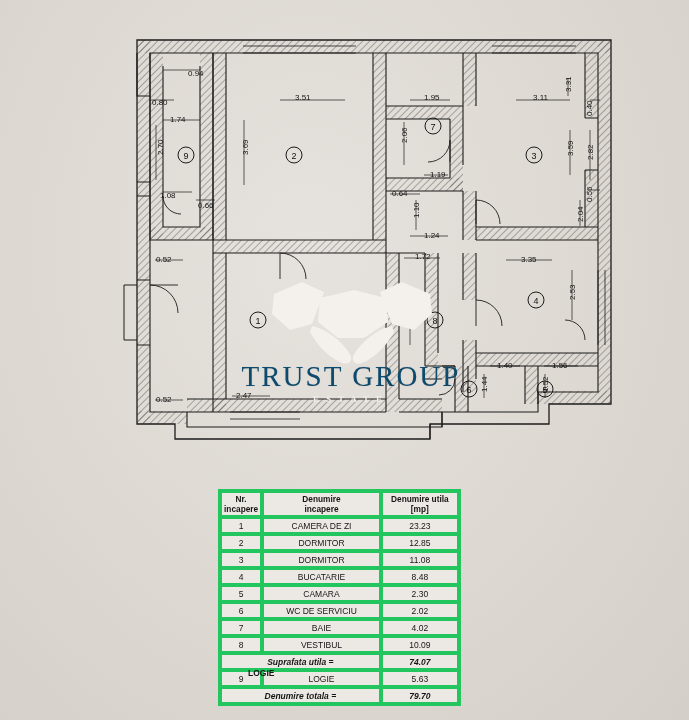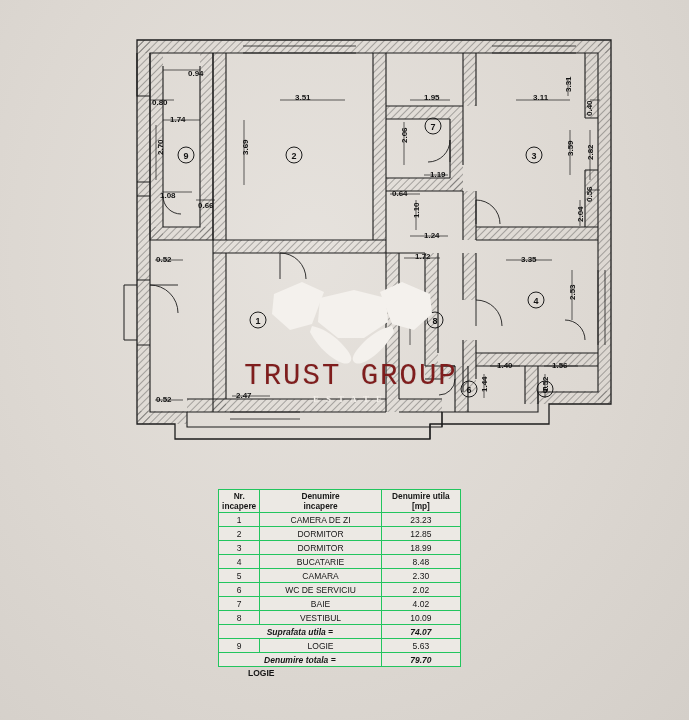--- a/index.html
+++ b/index.html
@@ -10,34 +10,34 @@
     position:relative;
     overflow:hidden;
   }
   
   .paper{
     position:absolute;left:0;top:0;width:689px;height:720px;
     background:
       radial-gradient(ellipse at 45% 35%, #e6e2dd 0%, #ddd8d2 55%, #d4cfc9 100%);
   }
   .plan{
-    position:absolute;left:0;top:0;width:612px;height:470px;font-weight:bold;
+    position:absolute;left:0;top:0;width:612px;height:470px;
   }
   .tablewrap{
     position:absolute;left:218px;top:489px;width:243px;
   }
   table.areas{
     border-collapse:collapse;
     width:243px;
     background:#ece9e4;
     font-size:8.5px;
     color:#151515;
   }
   table.areas th, table.areas td{
-    border:1px solid #22c55e;
+    border:4px solid #22c55e;
     padding:0 2px;
     height:13px;
     line-height:12px;
     text-align:center;
     font-weight:normal;
   }
   table.areas thead th{
     font-weight:bold;
     font-size:8.3px;
     line-height:10px;
@@ -48,22 +48,22 @@
   td.sup{width:70px;}
   tr.total td{font-weight:bold;font-style:italic;}
   .tot-label{text-align:center;}
   
   .wm{
     position:absolute;left:206px;top:268px;width:290px;height:140px;
     pointer-events:none;
   }
   .wm-text{
     position:absolute;left:0;top:92px;width:290px;text-align:center;
-    font-size:29px;letter-spacing:2px;color:#7f1d1d;
-    font-family:Liberation Mono, monospace;
+    font-size:29px;letter-spacing:2px;color:#0c4a6e;
+    font-family:Liberation Serif, serif;
     text-shadow:0 0 1px rgba(120,115,110,.35);
   }
   .wm-sub{
     position:absolute;left:0;top:126px;width:290px;text-align:center;
     font-size:9px;letter-spacing:7px;color:#f0ece7;
     font-family:"Liberation Serif", serif;
     font-weight:bold;
   }
   .wm-logo{position:absolute;left:62px;top:0px;}
   .logie-over{
@@ -399,21 +399,21 @@
         <td class="sup">23.23</td>
       </tr>
       <tr>
         <td class="nr">2</td>
         <td class="den">DORMITOR</td>
         <td class="sup">12.85</td>
       </tr>
       <tr>
         <td class="nr">3</td>
         <td class="den">DORMITOR</td>
-        <td class="sup">18.99</td>
+        <td class="sup">11.08</td>
       </tr>
       <tr>
         <td class="nr">4</td>
         <td class="den">BUCATARIE</td>
         <td class="sup">8.48</td>
       </tr>
       <tr>
         <td class="nr">5</td>
         <td class="den">CAMARA</td>
         <td class="sup">2.30</td>

